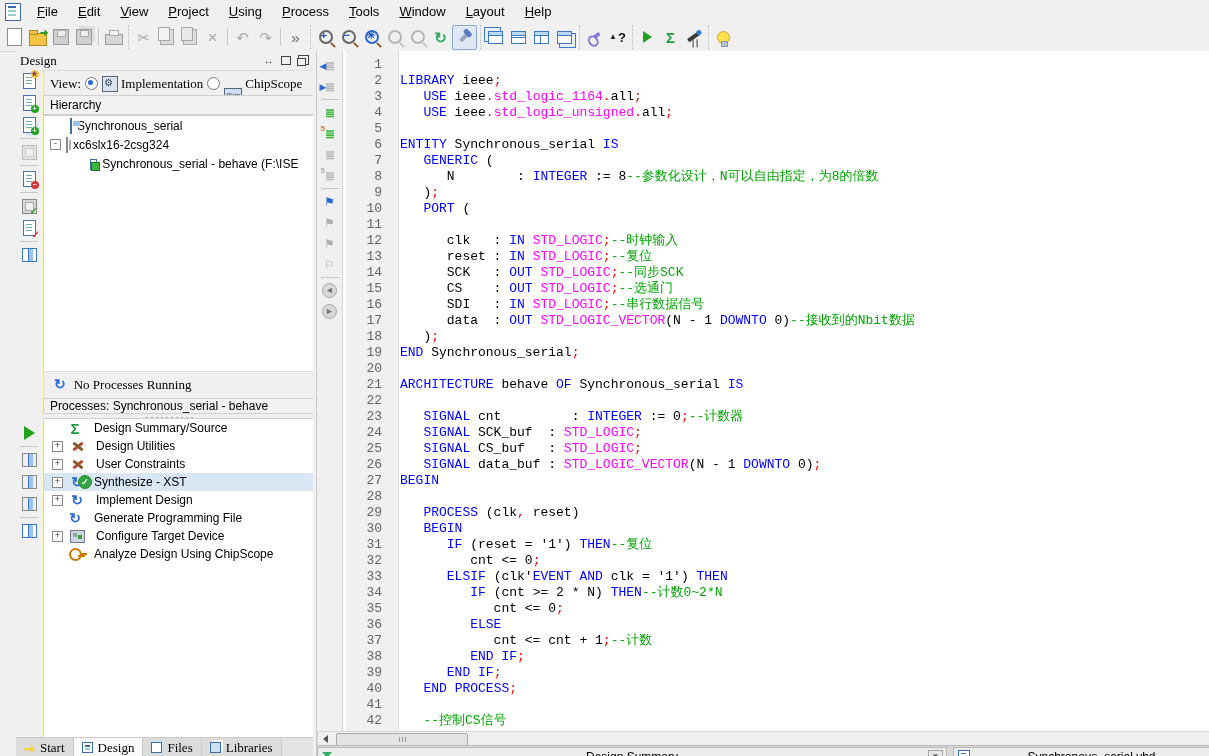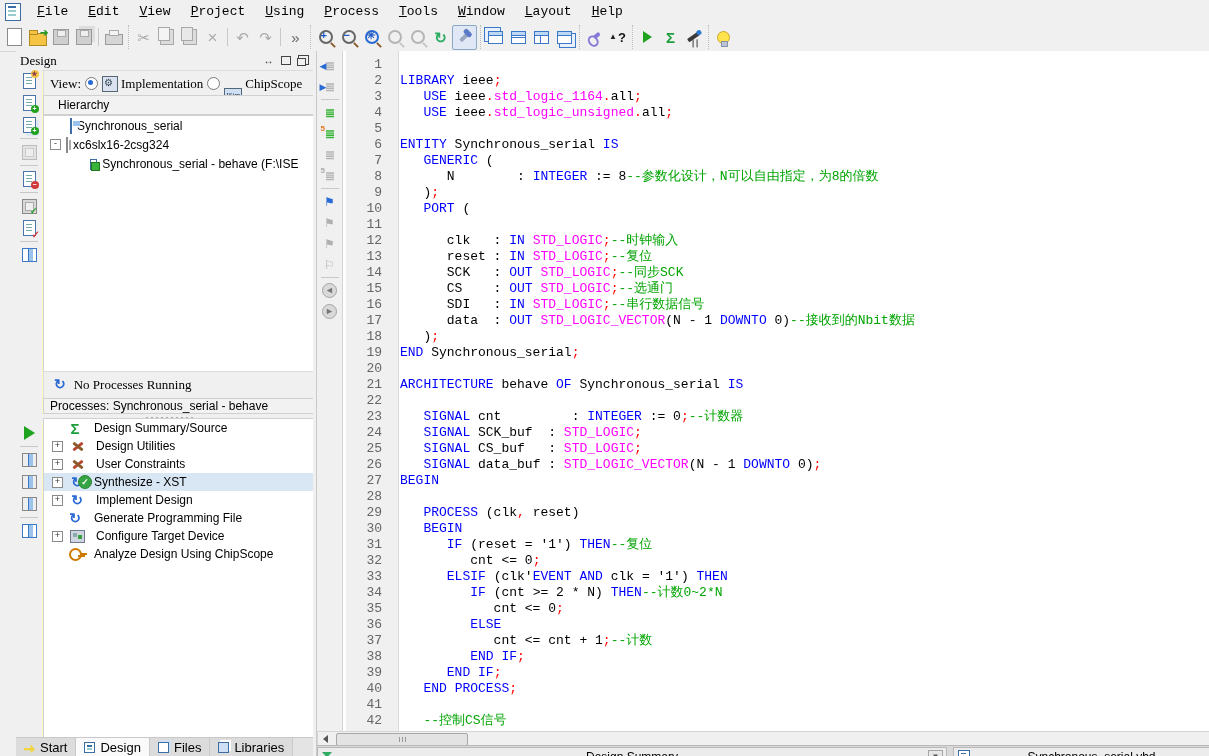--- a/index.html
+++ b/index.html
@@ -3,21 +3,21 @@
 <meta charset="utf-8">
 <style>
   html,body{margin:0;padding:0;}
   body{width:1209px;height:756px;overflow:hidden;background:#f0f0f0;
        font-family:"Liberation Sans",sans-serif;-webkit-font-smoothing:none;}
   #app{position:relative;width:1209px;height:756px;}
 
   
   .menubar{position:absolute;left:0;top:0;width:100%;height:23px;background:#f0f0f0;
            border-bottom:1px solid #e2e2e2;display:flex;align-items:center;
-           font-family:Liberation Mono, monospace;font-size:13px;color:#000;}
+           font-family:Liberation Sans, sans-serif;font-size:13px;color:#000;}
   .app-icon{width:14px;height:16px;margin:0 6px 0 5px;background:#fff;border:1px solid #3a6ea5;
             position:relative;}
   .app-icon::after{content:"";position:absolute;left:2px;top:2px;width:8px;height:2px;background:#3a6ea5;box-shadow:0 4px 0 #9cc,0 8px 0 #9cc;}
   .menu-item{padding:2px 10px;cursor:default;}
   .menu-item::first-letter{text-decoration:underline;}
 
   
   .toolbar{position:absolute;left:0;top:23px;width:100%;height:28px;background:#f0f0f0;
            border-bottom:1px solid #d5d5d5;display:flex;align-items:center;}
   .tb-group{display:flex;align-items:center;padding:0 3px;border-left:1px dotted #bbb;height:24px;}
@@ -99,21 +99,21 @@
 
   .view-row{position:absolute;left:27px;top:19px;width:286px;height:25px;background:#f0f0f0;border:1px solid #dcdcdc;
             display:flex;align-items:center;font-family:"Liberation Serif",serif;font-size:13px;}
   .radio{width:11px;height:11px;border:1px solid #7a7a7a;border-radius:50%;background:#fff;margin:0 4px;position:relative;}
   .radio.on::after{content:"";position:absolute;left:2px;top:2px;width:5px;height:5px;border-radius:50%;background:#2a6ad4;}
   .mini-impl{width:14px;height:14px;background:#d9e2ee;border:1px solid #567;position:relative;margin-right:3px;}
   .mini-impl::after{content:"⚙";font-size:10px;color:#345;position:absolute;left:1px;top:0px;}
   .mini-sim{width:16px;height:13px;background:#cfe0f4;border:1px solid #567;position:relative;margin-right:3px;font-size:7px;color:#234;text-align:center;line-height:13px;margin-top:24px;}
 
   .hier-header{position:absolute;left:27px;top:44px;width:324px;height:20px;background:#f2f2f2;border:1px solid #d0d0d0;
-               font-size:12px;display:flex;align-items:center;padding-left:14px;box-sizing:border-box;}
+               font-size:12px;display:flex;align-items:center;padding-left:6px;box-sizing:border-box;}
   .hier-tree{position:absolute;left:27px;top:64px;width:286px;height:284px;background:#fff;border:1px solid #d0d0d0;
              font-size:12px;overflow:hidden;}
   .tree-row{height:19px;display:flex;align-items:center;white-space:nowrap;}
   .expander{width:9px;height:9px;border:1px solid #8a8a8a;background:#fff;font-size:9px;line-height:7px;text-align:center;color:#333;margin-right:5px;flex:none;}
   .tree-icon{margin-right:5px;flex:none;position:relative;}
   .doc-proj{width:12px;height:14px;background:#fff;border:1px solid #3a6ea5;position:relative;}
   .doc-proj::after{content:"";position:absolute;left:2px;top:2px;width:7px;height:5px;background:#9cc3ec;}
   .doc-vhdl{width:12px;height:14px;background:#fff;border:1px solid #3a6ea5;font-size:8px;color:#1a56c4;text-align:center;line-height:14px;font-weight:bold;}
   .doc-vhdl::after{content:"";position:absolute;right:-4px;bottom:-2px;width:7px;height:7px;background:#39b339;border:1px solid #1f7a1f;}
 
@@ -144,21 +144,21 @@
   .ic-tools::before{content:"";position:absolute;left:1px;top:5px;width:12px;height:3px;background:#b8452f;border-radius:1px;transform:rotate(-38deg);}
   .ic-tools::after{content:"";position:absolute;left:1px;top:5px;width:12px;height:3px;background:#8b5a2b;border-radius:1px;transform:rotate(38deg);}
   .ic-check-badge{position:absolute;right:-6px;top:0px;width:12px;height:12px;border-radius:50%;background:#35a544;color:#fff;
                   font-size:9px;line-height:12px;text-align:center;font-weight:bold;border:1px solid #2a8436;}
   .ic-device{width:13px;height:11px;background:#cfd6e2;border:1px solid #707a8c;position:relative;}
   .ic-device::after{content:"";position:absolute;left:2px;top:2px;width:4px;height:4px;background:#8aa;box-shadow:5px 2px 0 #3aa13a;}
   .ic-key{width:9px;height:9px;border:2px solid #cc7a00;border-radius:50%;position:relative;}
   .ic-key::after{content:"";position:absolute;right:-7px;top:3px;width:7px;height:2px;background:#cc7a00;box-shadow:-2px 2px 0 #cc7a00;}
 
   .bottom-tabs{position:absolute;left:0;width:313px;height:19px;background:#e4e4e4;border-top:1px solid #c9c9c9;
-               display:flex;font-family:Liberation Sans, sans-serif;font-size:13px;}
+               display:flex;font-family:Liberation Serif, serif;font-size:13px;}
   .bl-tab{display:flex;align-items:center;padding:0 8px;border-right:1px solid #c9c9c9;background:#dcdcdc;}
   .bl-tab.active{background:#fafafa;}
   .bl-ic{width:11px;height:11px;margin-right:5px;flex:none;}
   .bl-start{background:#f2d43c;clip-path:polygon(0 55%,60% 55%,60% 20%,100% 70%,60% 100%,60% 75%,0 75%);}
   .bl-design{background:#fff;border:1px solid #3a6ea5;box-sizing:border-box;}
   .bl-design::after{content:"";display:block;margin:2px;height:2px;background:#3a6ea5;box-shadow:0 3px 0 #9cc;}
   .bl-files{background:#fff;border:1px solid #3a6ea5;box-sizing:border-box;box-shadow:2px -2px 0 #cfe0f4;}
   .bl-lib{background:#cfe0f4;border:1px solid #3a6ea5;box-sizing:border-box;box-shadow:2px -2px 0 #fff;}
 
   

